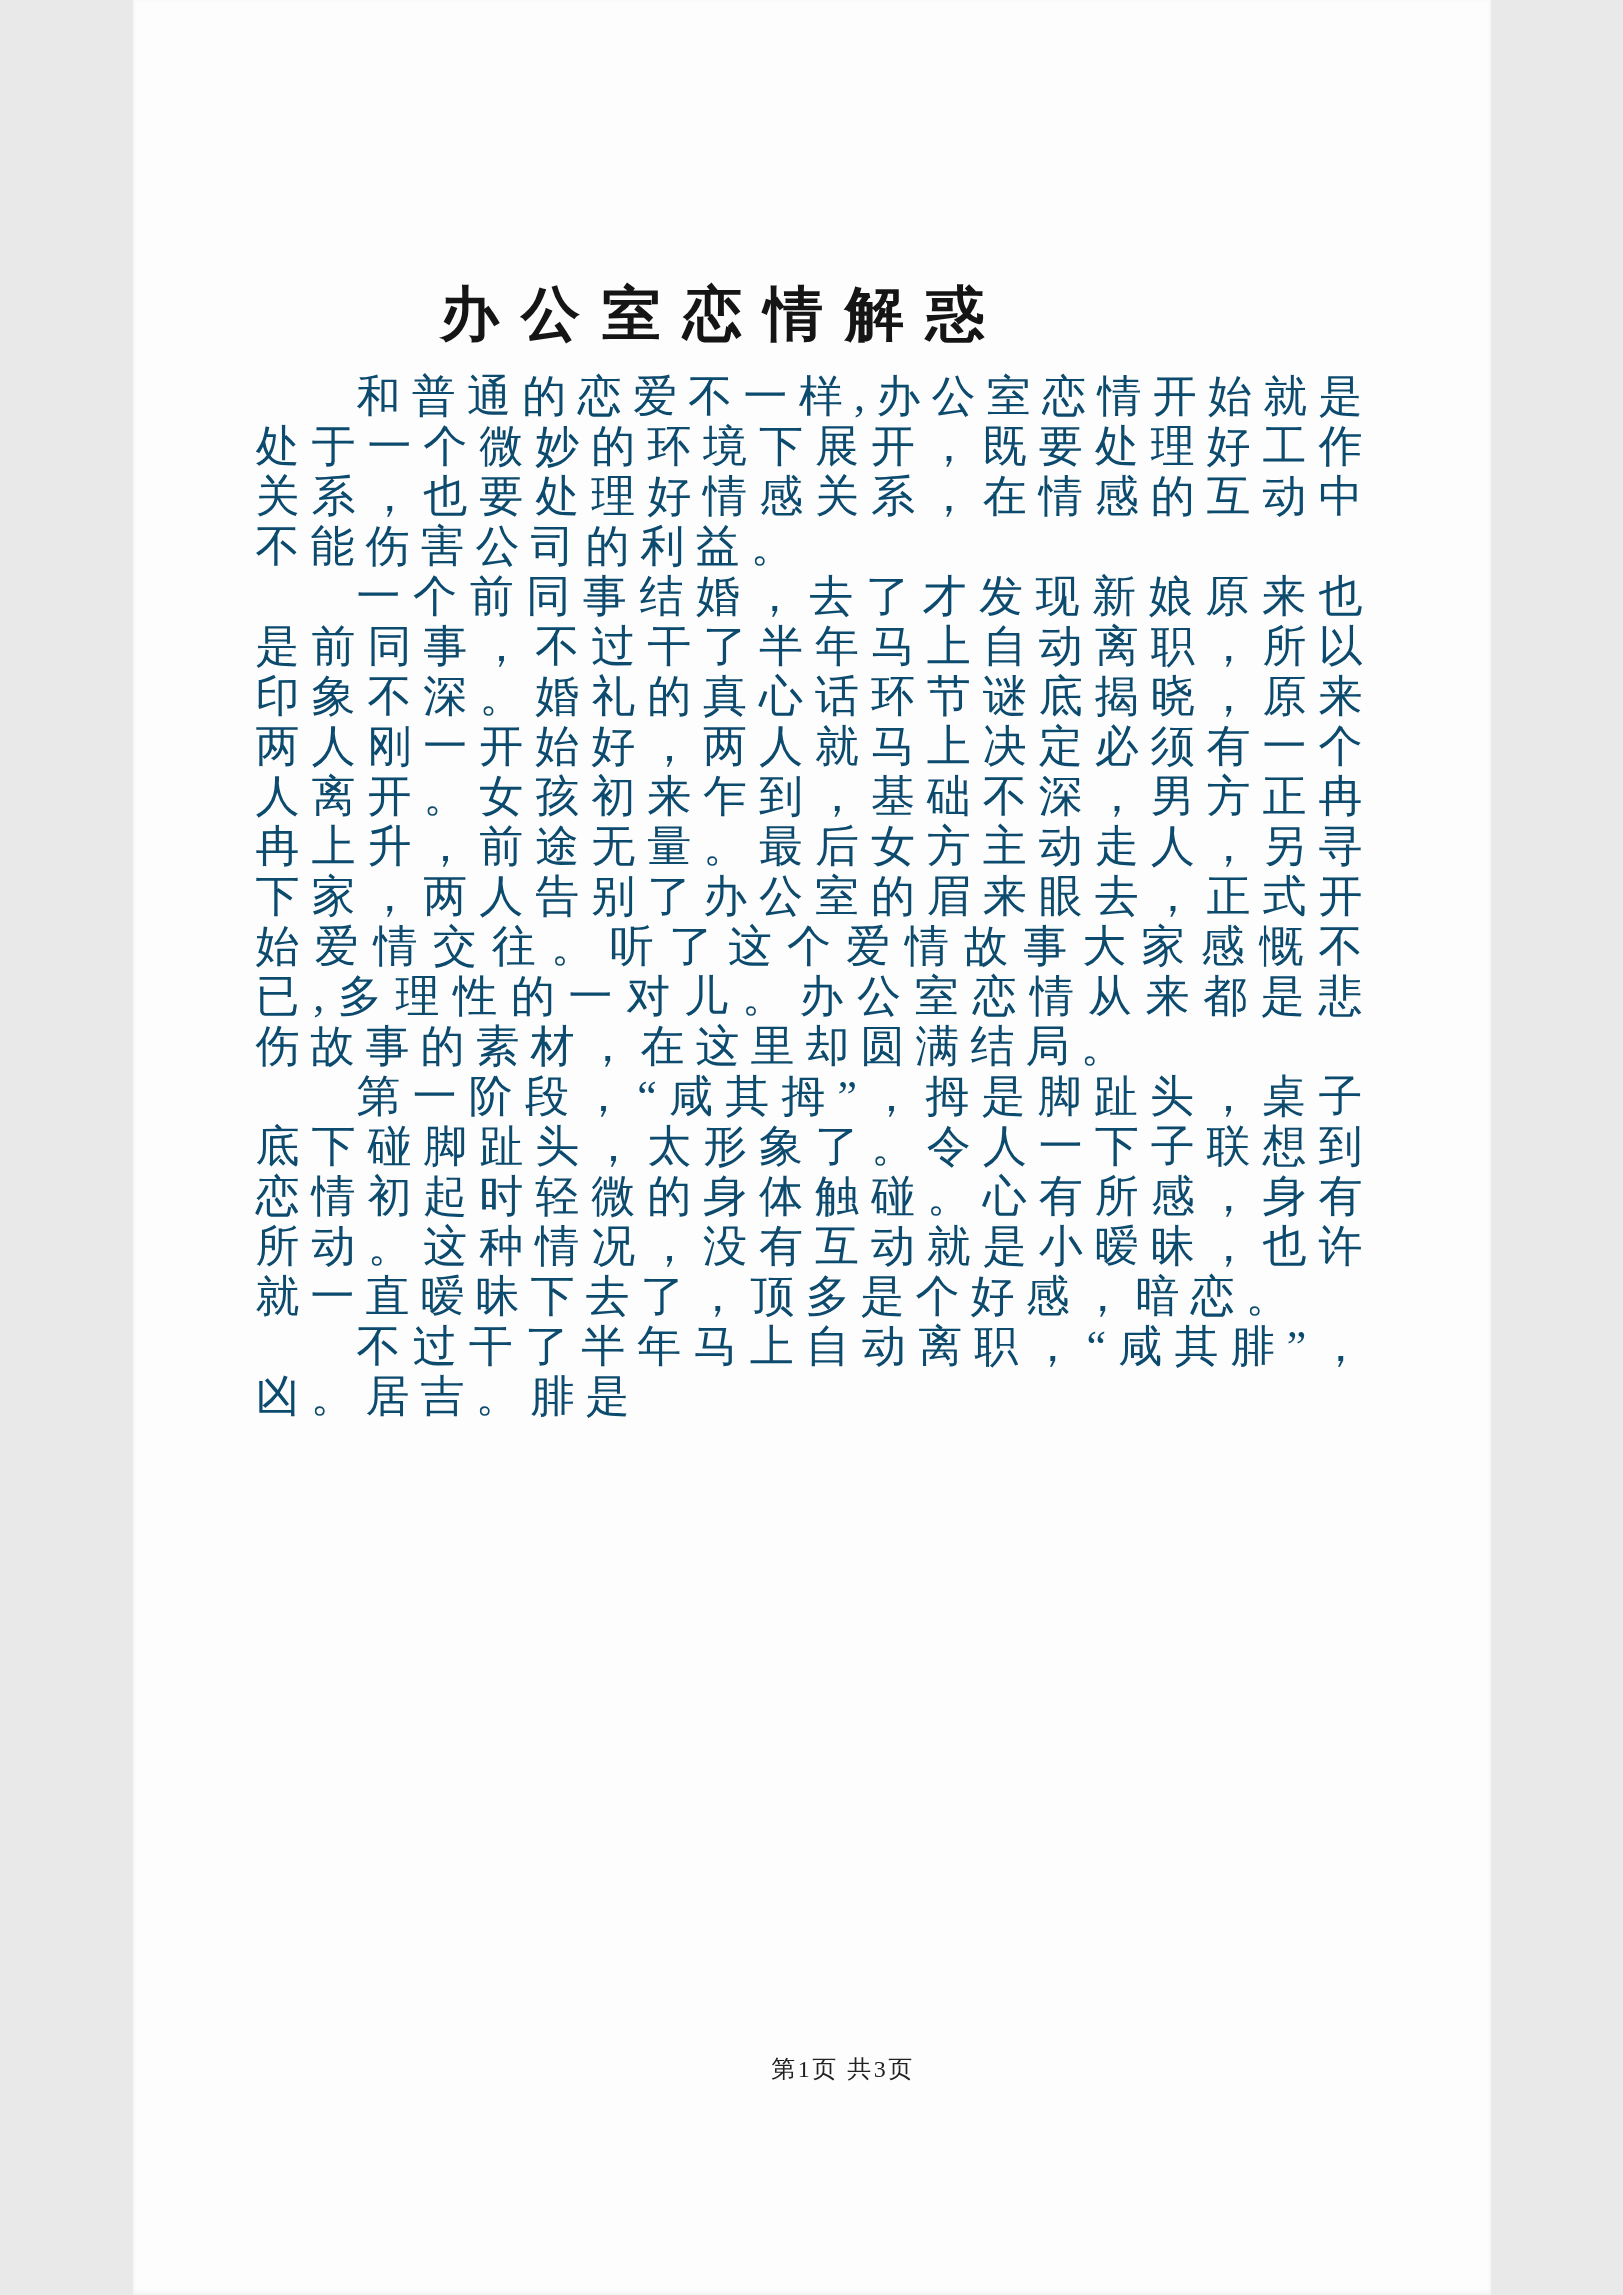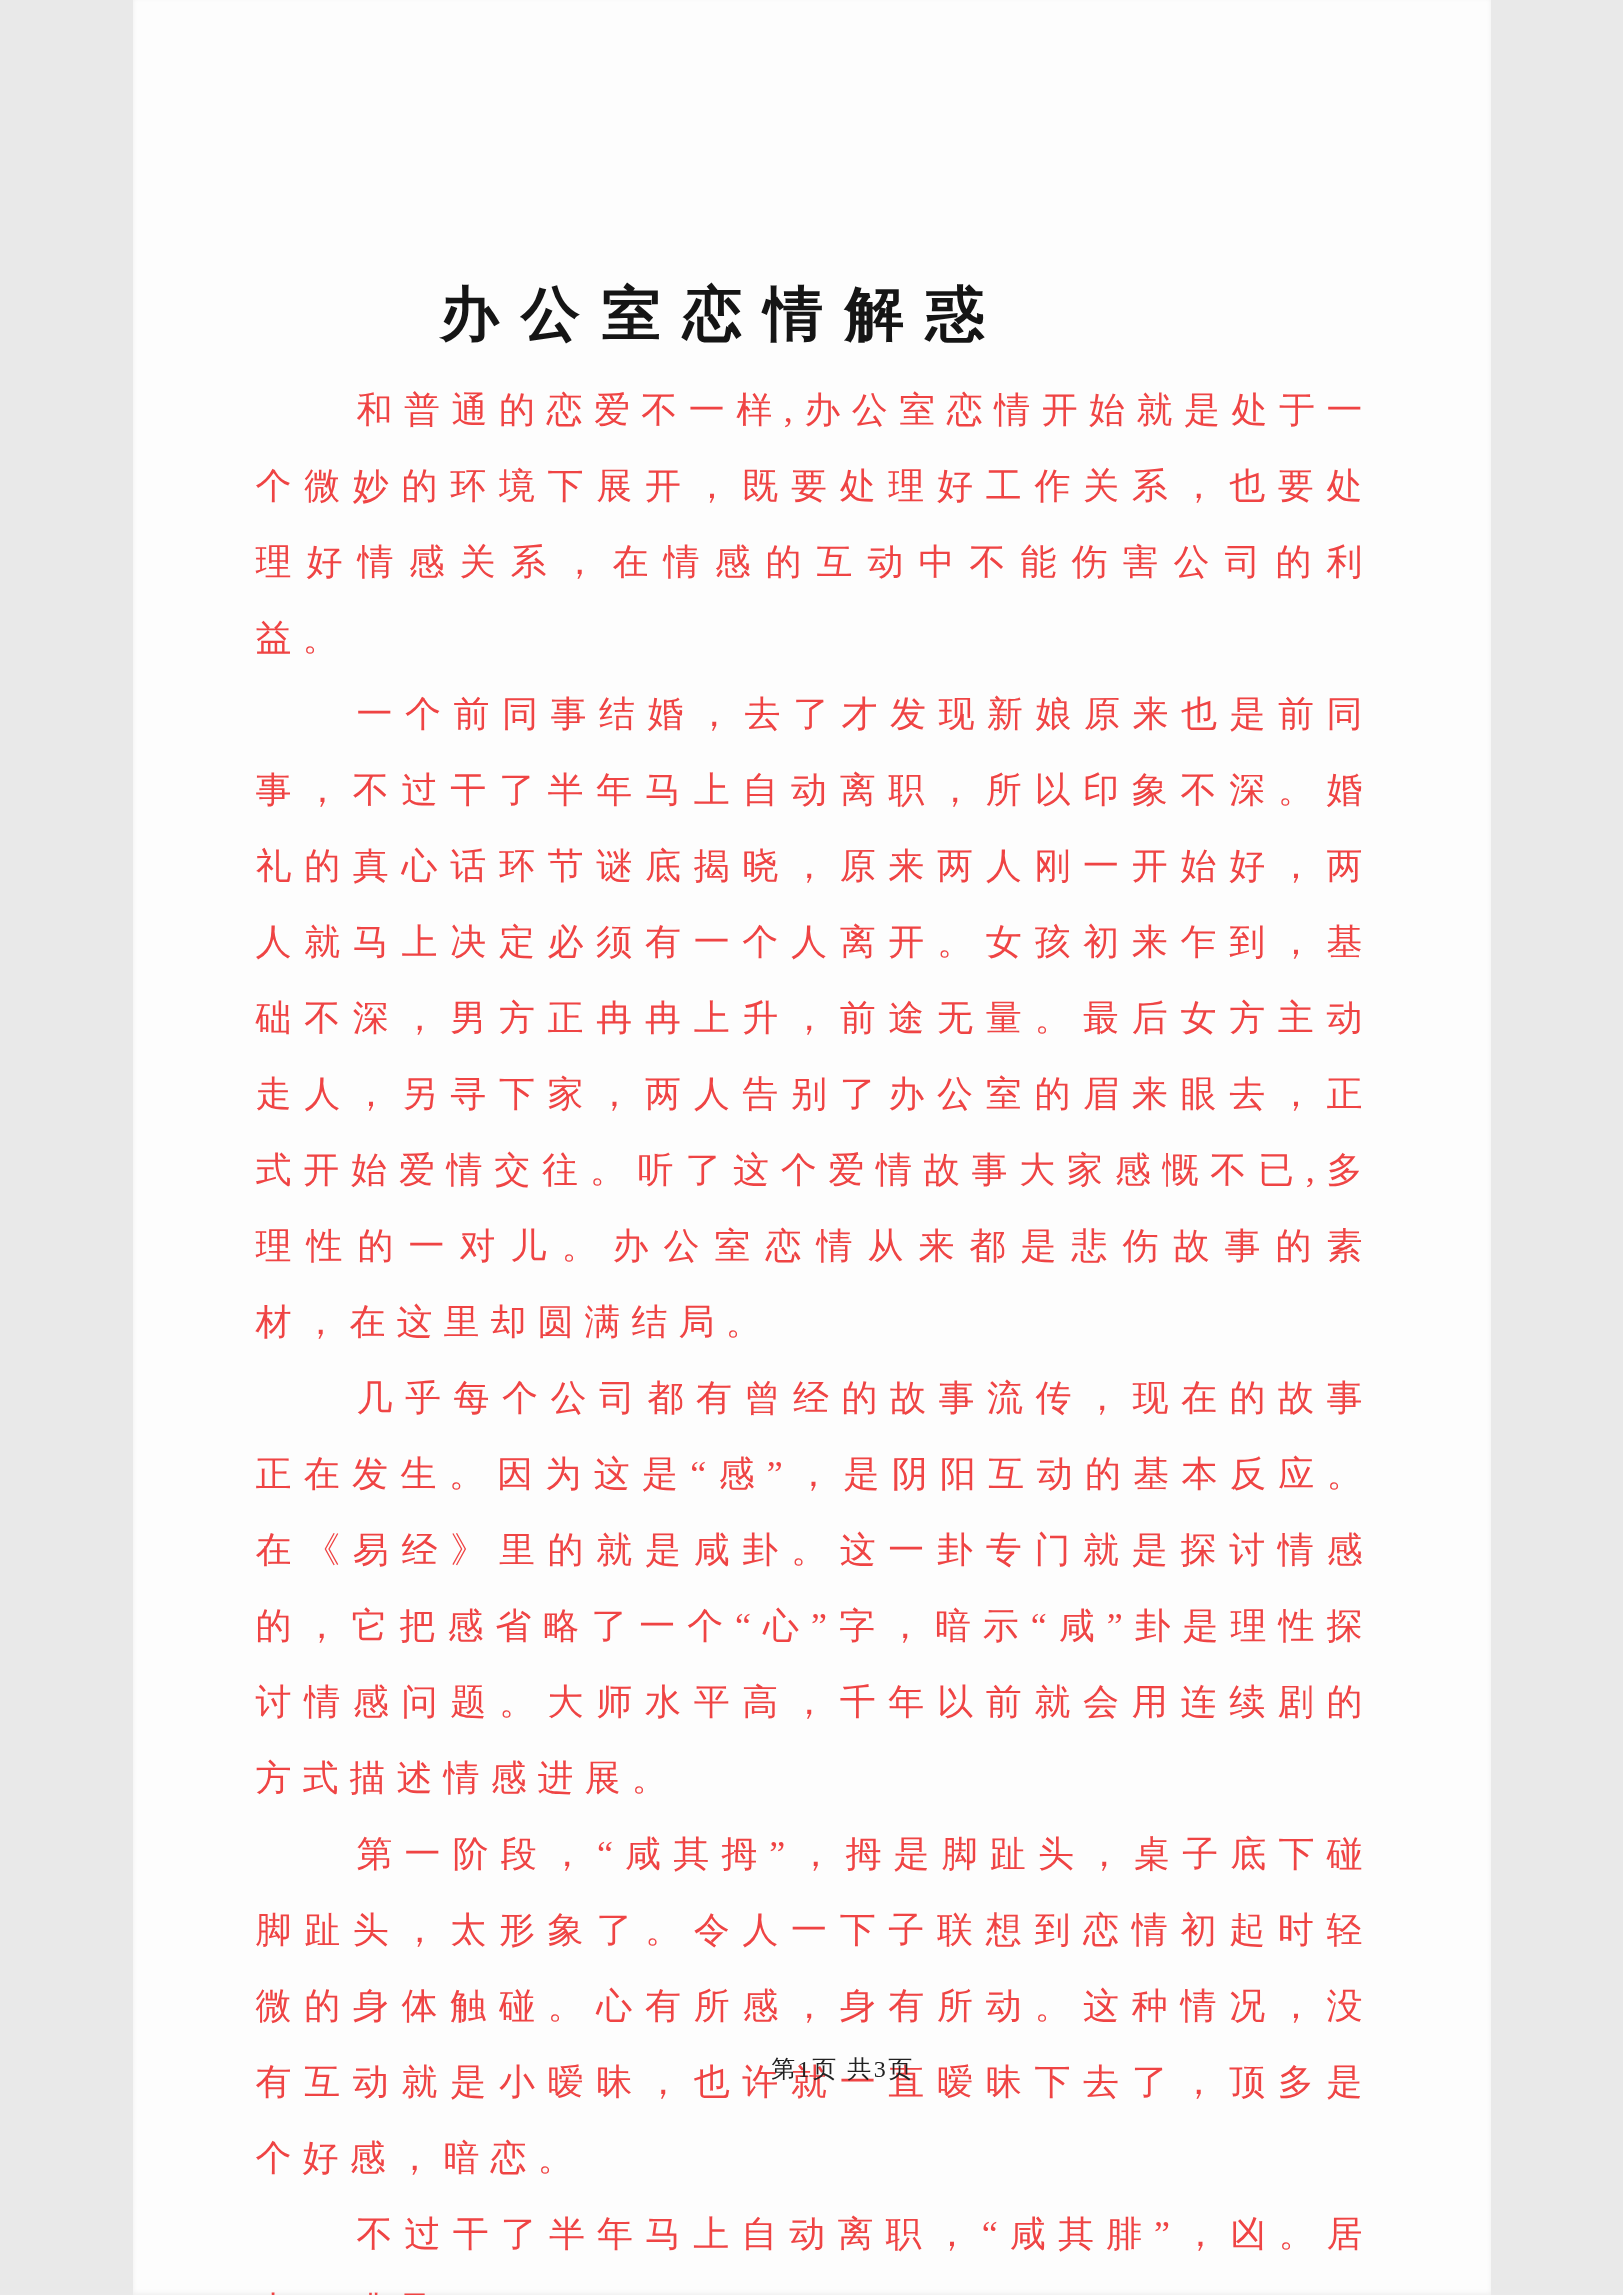--- a/index.html
+++ b/index.html
@@ -24,28 +24,28 @@
     margin: 0 182px 12px 0;
     text-align: center;
     font-size: 59px;
     line-height: 91px;
     font-weight: 700;
     letter-spacing: 22px;
     white-space: nowrap;
   }
   .content p {
     margin: 0;
-    font-size: 36px;
-    line-height: 76px;
+    font-size: 44px;
+    line-height: 50px;
     letter-spacing: 11px;
     text-indent: 101px;
     text-align: justify;
     text-justify: inter-ideograph;
     text-align-last: left;
-    color: #ef4444;
+    color: #0c4a6e;
   }
   .footer {
     position: absolute;
     left: 76px;
     right: 13px;
     top: 2053px;
     text-align: center;
     font-size: 24px;
     letter-spacing: 2.5px;
     color: #222;
@@ -53,21 +53,20 @@
 </style>
 </head>
 <body>
 
 <div class="page">
   <h1 class="doc-title">办公室恋情解惑</h1>
 
   <div class="content">
     <p>和普通的恋爱不一样,办公室恋情开始就是处于一个微妙的环境下展开，既要处理好工作关系，也要处理好情感关系，在情感的互动中不能伤害公司的利益。</p>
     <p>一个前同事结婚，去了才发现新娘原来也是前同事，不过干了半年马上自动离职，所以印象不深。婚礼的真心话环节谜底揭晓，原来两人刚一开始好，两人就马上决定必须有一个人离开。女孩初来乍到，基础不深，男方正冉冉上升，前途无量。最后女方主动走人，另寻下家，两人告别了办公室的眉来眼去，正式开始爱情交往。听了这个爱情故事大家感慨不已,多理性的一对儿。办公室恋情从来都是悲伤故事的素材，在这里却圆满结局。</p>
-    <p>几乎每个公司都有曾经的故事流传，现在的故事正在发生。因为这是“感”，是阴阳互动的基本反应。在《易经》里的就是咸卦。这一卦专门就是探讨情感的，它把感省略了一个“心”字，暗示“咸”卦是理性探讨情感问题。大师水平高，千年以前就会用连续剧的方式描述情感进展。</p>
     <p>第一阶段，“咸其拇”，拇是脚趾头，桌子底下碰脚趾头，太形象了。令人一下子联想到恋情初起时轻微的身体触碰。心有所感，身有所动。这种情况，没有互动就是小暧昧，也许就一直暧昧下去了，顶多是个好感，暗恋。</p>
     <p>不过干了半年马上自动离职，“咸其腓”，凶。居吉。腓是</p>
   </div>
 
   <div class="footer">
     <span>第1页 共3页</span>
   </div>
 </div>
 
 

